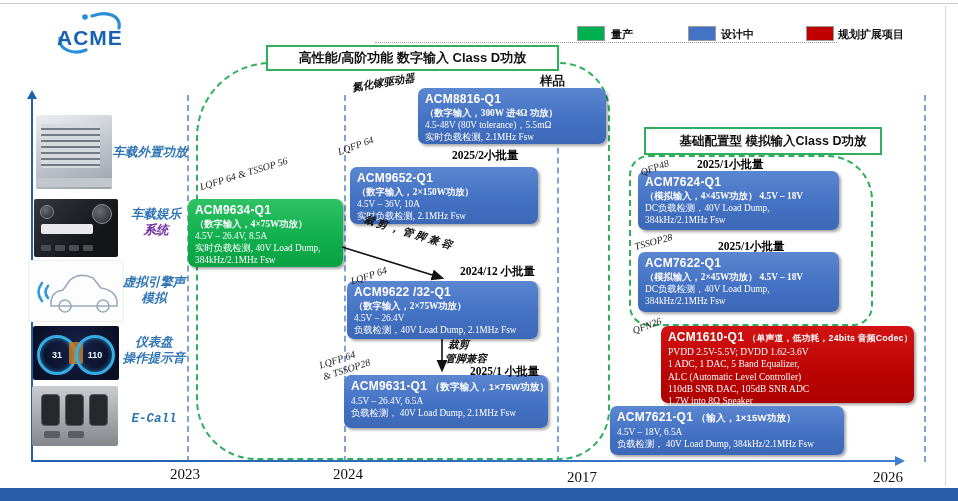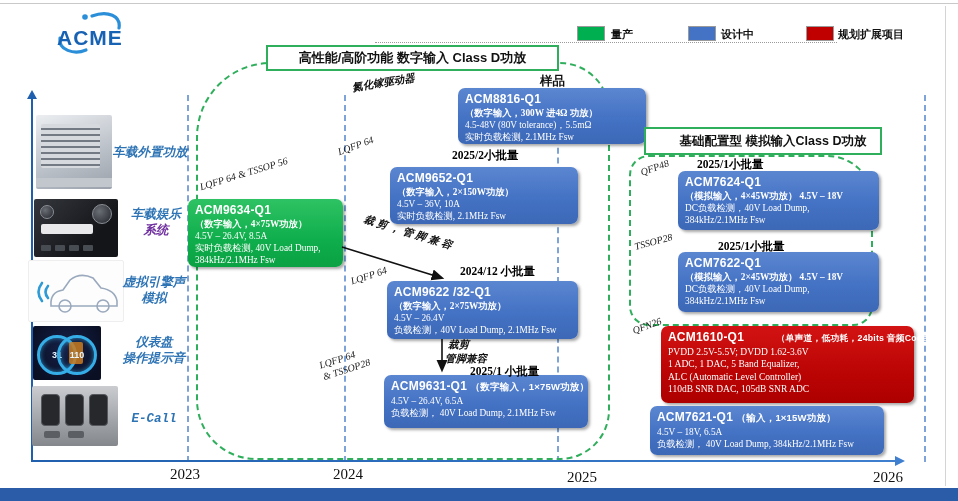--- a/index.html
+++ b/index.html
@@ -30,26 +30,26 @@
   .axis-v{position:absolute;left:31px;top:98px;width:2px;height:364px;background:#1f5fae;z-index:1;}
   .axis-v-arrow{position:absolute;left:27px;top:90px;width:0;height:0;border-left:5px solid transparent;border-right:5px solid transparent;border-bottom:9px solid #1f5fae;z-index:1;}
   .axis-h{position:absolute;left:31px;top:460px;width:866px;height:2px;background:linear-gradient(90deg,#1f5fae,#3f7fd0);z-index:1;}
   .axis-h-arrow{position:absolute;left:895px;top:456px;width:0;height:0;border-top:5px solid transparent;border-bottom:5px solid transparent;border-left:10px solid #3f7fd0;z-index:1;}
   .year{position:absolute;width:60px;text-align:center;font-family:"Liberation Serif",serif;font-size:15px;color:#111;z-index:2;}
   .footer-band{position:absolute;left:0;top:488px;width:958px;height:13px;background:#2b5ca8;}
 
   
   .pbox{position:absolute;border-radius:7px;color:#fff;padding:4px 7px 3px 7px;z-index:4;
         box-shadow:2px 2px 3px rgba(0,0,0,.35);}
-  .pbox.blue{background:linear-gradient(180deg,#5b86d0 0%,#4472c4 55%,#3c68b6 100%);margin-left:40px;}
+  .pbox.blue{background:linear-gradient(180deg,#5b86d0 0%,#4472c4 55%,#3c68b6 100%);}
   .pbox.green{background:linear-gradient(180deg,#2ec263 0%,#0fae4c 60%,#0aa143 100%);}
   .pbox.red{background:linear-gradient(180deg,#d31313 0%,#bb0404 60%,#ae0000 100%);}
   .p-title{font-size:12px;font-weight:bold;letter-spacing:.2px;white-space:nowrap;}
   .p-title .suffix{font-size:9.5px;}
-  .p-title .suffix-sm{font-size:8.8px;margin-left:29px;}
+  .p-title .suffix-sm{font-size:8.8px;}
   .lines{font-family:"Liberation Serif",serif;font-size:9.3px;line-height:1.3;margin-top:1px;}
   .lines div{white-space:nowrap;}
   .pbox.boldfirst .lines div:first-child{font-weight:bold;}
   .pbox.red .lines{font-size:9.5px;}
 
   
   .date{position:absolute;font-family:"Liberation Serif",serif;font-weight:bold;font-size:11.5px;color:#000;z-index:5;white-space:nowrap;}
   .pkg{position:absolute;font-family:"Liberation Serif",serif;font-style:italic;font-size:10px;color:#222;z-index:5;white-space:nowrap;line-height:1.15;}
   .hand{position:absolute;font-family:"Liberation Serif",serif;font-style:italic;font-weight:bold;font-size:10.5px;color:#111;z-index:5;white-space:nowrap;}
   .sample{position:absolute;font-size:12.5px;font-weight:bold;color:#111;z-index:5;}
@@ -106,21 +106,21 @@
   <div class="gridline" style="left:187px;"></div>
   <div class="gridline" style="left:344px;"></div>
   <div class="gridline" style="left:557px;top:88px;height:374px;"></div>
   <div class="gridline" style="left:924px;"></div>
   <div class="axis-v"></div>
   <div class="axis-v-arrow"></div>
   <div class="axis-h"></div>
   <div class="axis-h-arrow"></div>
   <div class="year" style="left:155px;top:466px;">2023</div>
   <div class="year" style="left:318px;top:466px;">2024</div>
-  <div class="year" style="left:552px;top:469px;">2025</div>
+  <div class="year" style="left:552px;top:469px;">2017</div>
   <div class="year" style="left:858px;top:469px;">2026</div>
   <div class="footer-band"></div>
 
   <div class="group-dash" style="left:196px;top:62px;width:410px;height:394px;border-radius:75px 50px 50px 60px;"></div>
   <div class="group-label" style="left:266px;top:45px;width:289px;height:22px;">高性能/高阶功能 数字输入 Class D功放</div>
   <div class="group-dash" style="left:629px;top:155px;width:240px;height:167px;border-radius:20px 45px 20px 20px;"></div>
   <div class="group-label" style="left:644px;top:127px;width:214px;height:24px;font-size:12.5px;padding-left:20px;">基础配置型 模拟输入Class D功放</div>
 
   <div class="photo amp" style="left:36px;top:115px;width:76px;height:74px;">
     <div class="amp-fins"></div>
@@ -149,21 +149,21 @@
       <circle cx="74" cy="45" r="6" fill="none" stroke="#9aa9bd" stroke-width="1.6"></circle>
       <path d="M13,22 Q6,31 13,40" fill="none" stroke="#2e9bd6" stroke-width="2.6" stroke-linecap="round"></path>
       <path d="M19,25 Q14,31 19,37" fill="none" stroke="#2e9bd6" stroke-width="2.6" stroke-linecap="round"></path>
     </svg>
   </div>
   <div class="scenario-label" style="left:116px;top:275px;width:76px;">
     <div>虚拟引擎声</div>
     <div>模拟</div>
   </div>
 
-  <div class="photo dash" style="left:33px;top:326px;width:68px;height:54px;">
+  <div class="photo dash" style="left:33px;top:326px;width:86px;height:54px;">
     <div class="gauge" style="left:4px;top:9px;">
         <span>31</span>
       </div>
     <div class="dash-center"></div>
     <div class="gauge" style="right:4px;top:9px;">
         <span>110</span>
       </div>
   </div>
   <div class="scenario-label" style="left:114px;top:335px;width:80px;">
     <div>仪表盘</div>
@@ -281,20 +281,21 @@
     </div>
   </div>
 
   <div class="pbox red" style="left:661px;top:326px;width:239px;height:70px;">
     <div class="p-title"><span>ACM1610-Q1</span> <span class="suffix-sm">（单声道，低功耗，24bits 音频Codec）</span></div>
     <div class="lines">
       <div>PVDD 2.5V-5.5V;  DVDD 1.62-3.6V</div>
       <div>1 ADC, 1 DAC,  5 Band Equalizer,</div>
       <div>ALC (Automatic Level Controller)</div>
       <div>110dB SNR DAC, 105dB SNR ADC</div>
+      <div>1.7W into 8Ω Speaker</div>
     </div>
   </div>
 
   <div class="pbox blue" style="left:610px;top:406px;width:220px;height:42px;">
     <div class="p-title"><span>ACM7621-Q1</span> <span class="suffix">（输入，1×15W功放）</span></div>
     <div class="lines">
       <div>4.5V – 18V, 6.5A</div>
       <div>负载检测， 40V Load Dump, 384kHz/2.1MHz Fsw</div>
     </div>
   </div>

